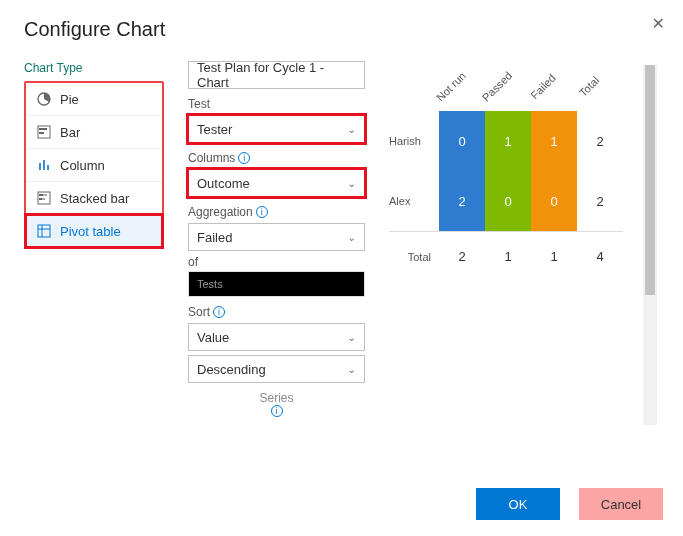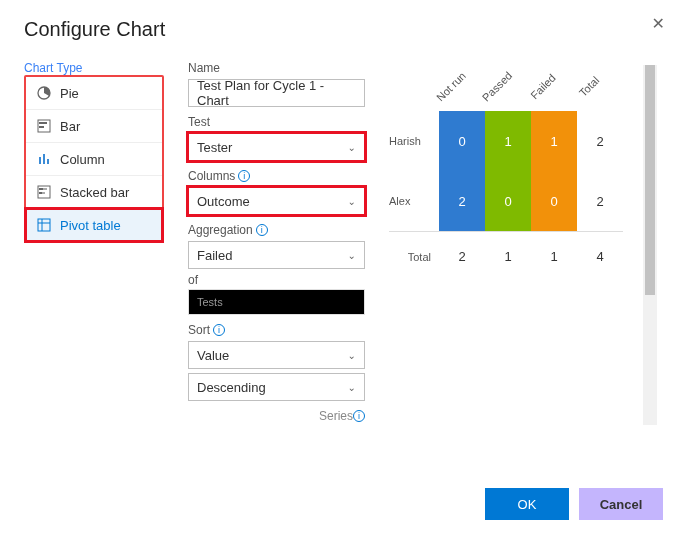--- a/index.html
+++ b/index.html
@@ -35,21 +35,22 @@
     display: flex;
     height: 380px;
   }
   
   .chart-type {
     width: 140px;
     flex-shrink: 0;
   }
   .section-label {
     font-size: 12px;
-    color: #3b82f6;
+    color: #0f766e;
+    margin-bottom: 6px;
   }
   .ct-list {
     border: 2px solid #ef4444;
     border-radius: 2px;
   }
   .ct-item {
     display: flex;
     align-items: center;
     gap: 8px;
     padding: 8px 10px;
@@ -128,22 +129,22 @@
     display: flex;
     align-items: center;
     font-size: 11px;
   }
   .of-label {
     font-size: 12px;
     color: #555;
     margin: 4px 0 2px 0;
   }
   .series-row {
-    display:flex; align-items:center; justify-content:flex-end;
-    color:#888; font-size:12px; margin-top:6px;
+    display:flex; align-items:center; justify-content:flex-start;
+    color:#888; font-size:12px; margin-top:6px;flex-direction:column;
   }
   
   .preview {
     flex: 1;
     position: relative;
     padding-left: 10px;
     overflow: hidden;
   }
   .pivot-wrap {
     margin-top: 30px;
@@ -228,37 +229,36 @@
     width: 10px;
     height: 230px;
     background: #c2c2c2;
   }
   
   .footer {
     position: absolute;
     right: 20px;
     bottom: 16px;
     display: flex;
-    gap: 10px;
+    gap: 19px;
   }
   .btn {
     min-width: 84px;
     height: 32px;
     border: none;
     font-size: 13px;
     cursor: pointer;
   }
   .btn-primary {
     background: #0078d4;
     color: #fff;
   }
   .btn-secondary {
-    background: #c4b5fd;
+    background: #fca5a5;
     color: #333;
-    font-weight: bold;
   }
 </style>
 </head>
 <body>
 
 <div class="dialog">
   <span class="close-x">✕</span>
   <h1 class="title">Configure Chart</h1>
 
   <div class="content">
@@ -315,21 +315,20 @@
                 <line x1="5" y1="1" x2="5" y2="13" stroke="#0078d4"></line>
               </svg>
           </span>
           <span>Pivot table</span>
         </div>
       </div>
     </div>
 
     <div class="form-col">
       <div class="field">
-        <div class="field-label">Name</div>
         <div class="text-input">
           <span>Test Plan for Cycle 1 - Chart</span>
         </div>
       </div>
 
       <div class="field">
         <div class="field-label">Test</div>
         <div class="select highlight-red">
           <span>Tester</span>
           <span class="chev">⌄</span>

